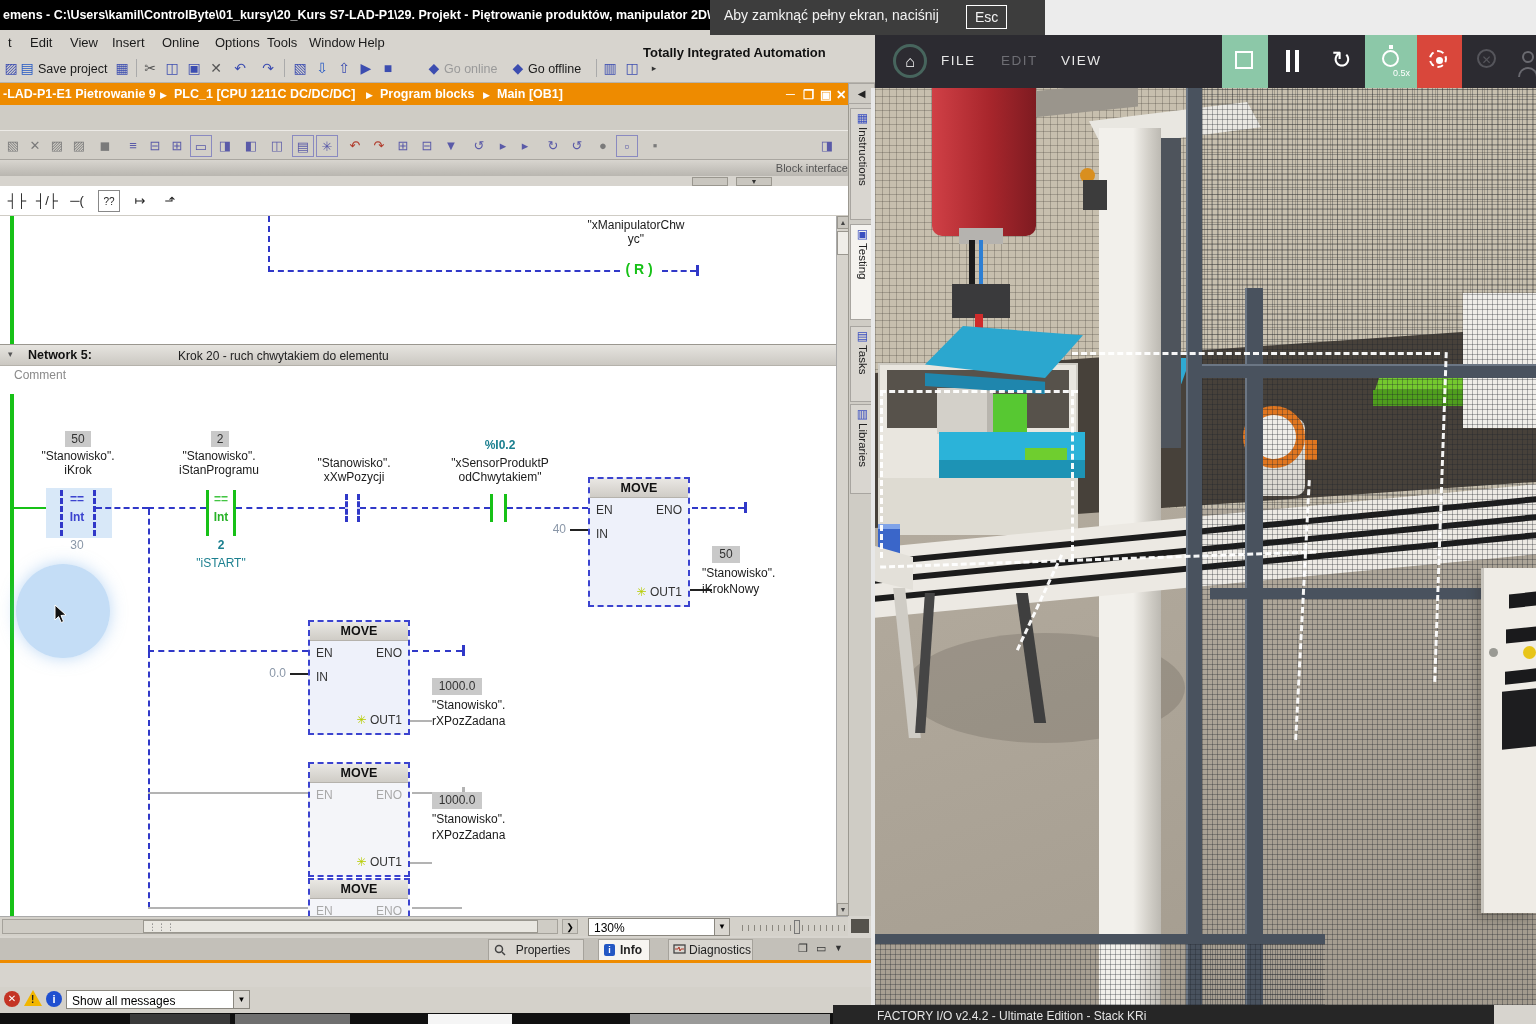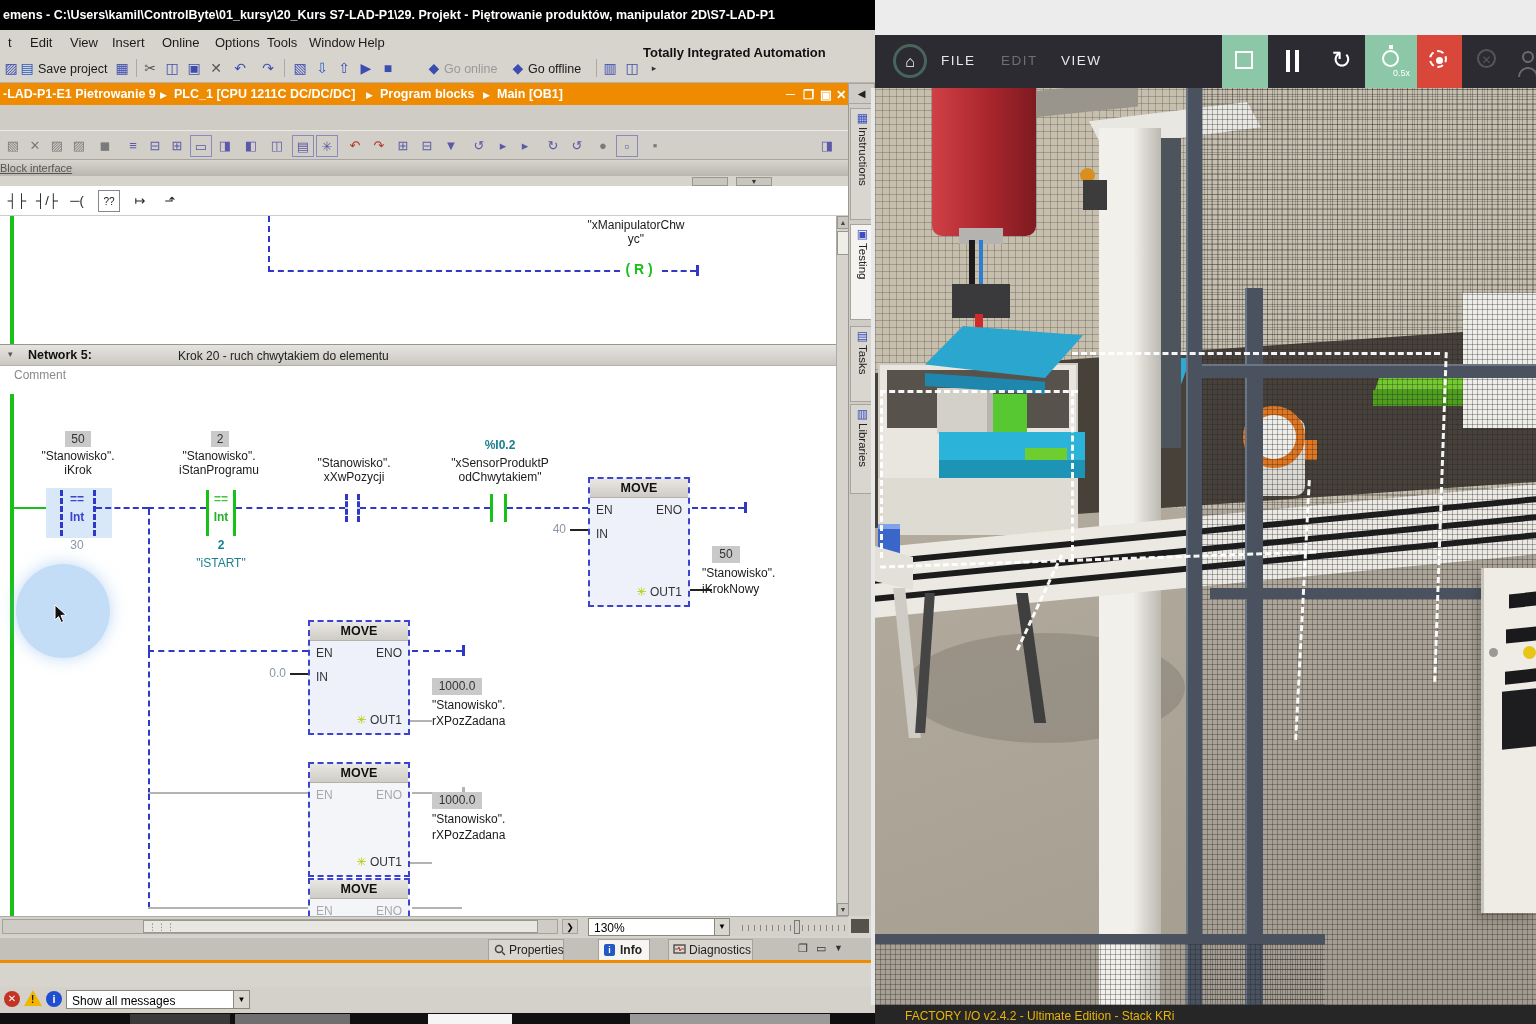--- a/index.html
+++ b/index.html
@@ -17,21 +17,21 @@
   .sep{position:absolute;top:4px;width:1px;height:18px;background:#aaa;}
   .brand1{position:absolute;left:643px;top:45px;font-size:13px;font-weight:bold;color:#111;white-space:nowrap;}
   .brand2{position:absolute;right:15px;top:58px;font-size:17px;color:#8f8f8f;letter-spacing:2px;}
   .crumb{left:0;top:83px;width:848px;height:22px;background:#ee8b00;color:#fff;}
   .crumb span{position:absolute;top:4px;font-size:12.5px;font-weight:bold;white-space:nowrap;}
   .crumb .sepa{font-weight:normal;font-size:9px;top:7px;}
   .wctl{position:absolute;top:3px;font-size:12px;font-weight:bold;color:#fff;}
   .edtoolbar{left:0;top:130px;width:848px;height:30px;background:#d2cfc8;border-bottom:1px solid #a9a6a0;border-top:1px solid #eceae6;}
   .eti{position:absolute;top:4px;width:22px;height:22px;font-size:13px;text-align:center;line-height:22px;color:#5a5aa8;}
   .eti.g{color:#7a7a7a;}
-  .blkif{left:0;top:160px;width:848px;height:16px;background:linear-gradient(#d8d5cf,#b9b6b0);color:#555;font-size:11px;text-align:left;line-height:16px;text-decoration:underline;}
+  .blkif{left:0;top:160px;width:848px;height:16px;background:linear-gradient(#d8d5cf,#b9b6b0);color:#555;font-size:11px;text-align:right;line-height:16px;}
   .favbar{left:0;top:186px;width:848px;height:30px;background:#fff;border-bottom:1px solid #cfccc5;}
   .fvi{position:absolute;top:4px;height:22px;font-size:13px;color:#222;text-align:center;line-height:22px;}
   #canvas{left:0;top:216px;width:836px;height:700px;background:#fff;overflow:hidden;}
   .rail{position:absolute;width:4px;background:#17c117;}
   .wired{position:absolute;height:0;border-top:2px dashed #3038c8;}
   .wireg{position:absolute;height:2px;background:#17c117;}
   .wirek{position:absolute;height:2px;background:#222;}
   .wiregr{position:absolute;height:2px;background:#b3b3b3;}
   .vdash{position:absolute;width:0;border-left:2px dashed #3038c8;}
   .cbar-d{position:absolute;width:0;border-left:3px dashed #3038c8;}
@@ -76,21 +76,21 @@
   .fio-menu.dis{color:#6e6e74;}
   .fio-btn{position:absolute;top:0;height:53px;}
   .teal-bg{background:#8cc8a8;}
   .red-bg{background:#d9473b;}
   #scene{left:875px;top:88px;width:661px;height:917px;overflow:hidden;background:#b9b1a1;}
   .mesh{background-color:#c7bfae;background-image:repeating-linear-gradient(0deg,rgba(75,70,62,.30) 0 1px,transparent 1px 7px),repeating-linear-gradient(90deg,rgba(75,70,62,.30) 0 1px,transparent 1px 7px);}
   .cagemesh{background-image:repeating-linear-gradient(0deg,rgba(30,35,43,.32) 0 1px,transparent 1px 5px),repeating-linear-gradient(90deg,rgba(30,35,43,.32) 0 1px,transparent 1px 5px);}
   .dashw{position:absolute;border-top:3px dashed rgba(255,255,255,.95);height:0;}
   .dashwv{position:absolute;border-left:3px dashed rgba(255,255,255,.95);width:0;}
   .post{position:absolute;background:#49525e;}
-  .fio-status{left:875px;top:1005px;width:661px;height:19px;background:#262626;color:#eab308;font-size:12px;line-height:22px;padding-left:30px;overflow:hidden;}
+  .fio-status{left:833px;top:1005px;width:661px;height:19px;background:#262626;color:#e5e5e5;font-size:12px;line-height:22px;padding-left:44px;overflow:hidden;}
   .cursor-svg{position:absolute;z-index:40;}
 </style>
 </head>
 <body>
 
 <div id="screen">
 
   <div class="abs titlebar">
     <span>emens  -  C:\Users\kamil\ControlByte\01_kursy\20_Kurs S7-LAD-P1\29. Projekt - Piętrowanie produktów, manipulator 2D\S7-LAD-P1</span>
   </div>
@@ -334,21 +334,21 @@
     <div style="position:absolute;left:588px;top:1px;width:142px;height:18px;background:#fff;border:1px solid #8a877f">
       <span style="position:absolute;left:5px;top:2px;font-size:12px">130%</span>
       <span style="position:absolute;right:0;top:0;width:15px;height:16px;background:#d9d6d0;border-left:1px solid #8a877f;font-size:8px;text-align:center;line-height:16px">▼</span>
     </div>
     <div style="position:absolute;left:742px;top:8px;width:104px;height:6px;background-image:repeating-linear-gradient(90deg,#8a877f 0 1px,transparent 1px 6px)">
       <div style="position:absolute;left:52px;top:-5px;width:6px;height:14px;background:#cfccc5;border:1px solid #777"></div>
     </div>
   </div>
 
   <div class="abs insp-tabs">
-    <div class="itab" style="left:488px;width:76px">
+    <div class="itab" style="left:488px;width:96px">
       <svg style="position:absolute;left:5px;top:4px" width="12" height="12">
           <circle cx="5" cy="5" r="3.5" fill="none" stroke="#444" stroke-width="1.5"></circle>
           <line x1="8" y1="8" x2="11" y2="11" stroke="#444" stroke-width="1.5"></line>
         </svg>
       <span>Properties</span>
     </div>
     <div class="itab active" style="left:598px;width:52px">
       <span style="position:absolute;left:5px;top:4px;width:11px;height:12px;background:#2458c4;color:#fff;font-size:9px;font-weight:bold;line-height:12px;text-align:center;border-radius:2px">i</span>
       <span>Info</span>
     </div>
@@ -522,14 +522,18 @@
     <div class="dashwv" style="left:564px;top:264px;height:330px;transform:rotate(2deg)"></div>
     <div class="dashw" style="left:5px;top:470px;width:436px;transform:rotate(-2deg)"></div>
     <div class="dashwv" style="left:163px;top:462px;height:105px;transform:rotate(25deg)"></div>
     <div class="dashwv" style="left:426px;top:392px;height:260px;transform:rotate(3deg)"></div>
   </div>
 
   <div class="abs fio-status">
     <span>FACTORY I/O v2.4.2 - Ultimate Edition - Stack KRi</span>
   </div>
 
+  <div class="abs notif">
+    <span style="position:absolute;left:14px;top:7px">Aby zamknąć pełny ekran, naciśnij</span>
+    <span class="esckey" style="position:absolute;left:248px;top:5px"><span>Esc</span></span>
+  </div>
 
 </div>
 
 </body></html>

